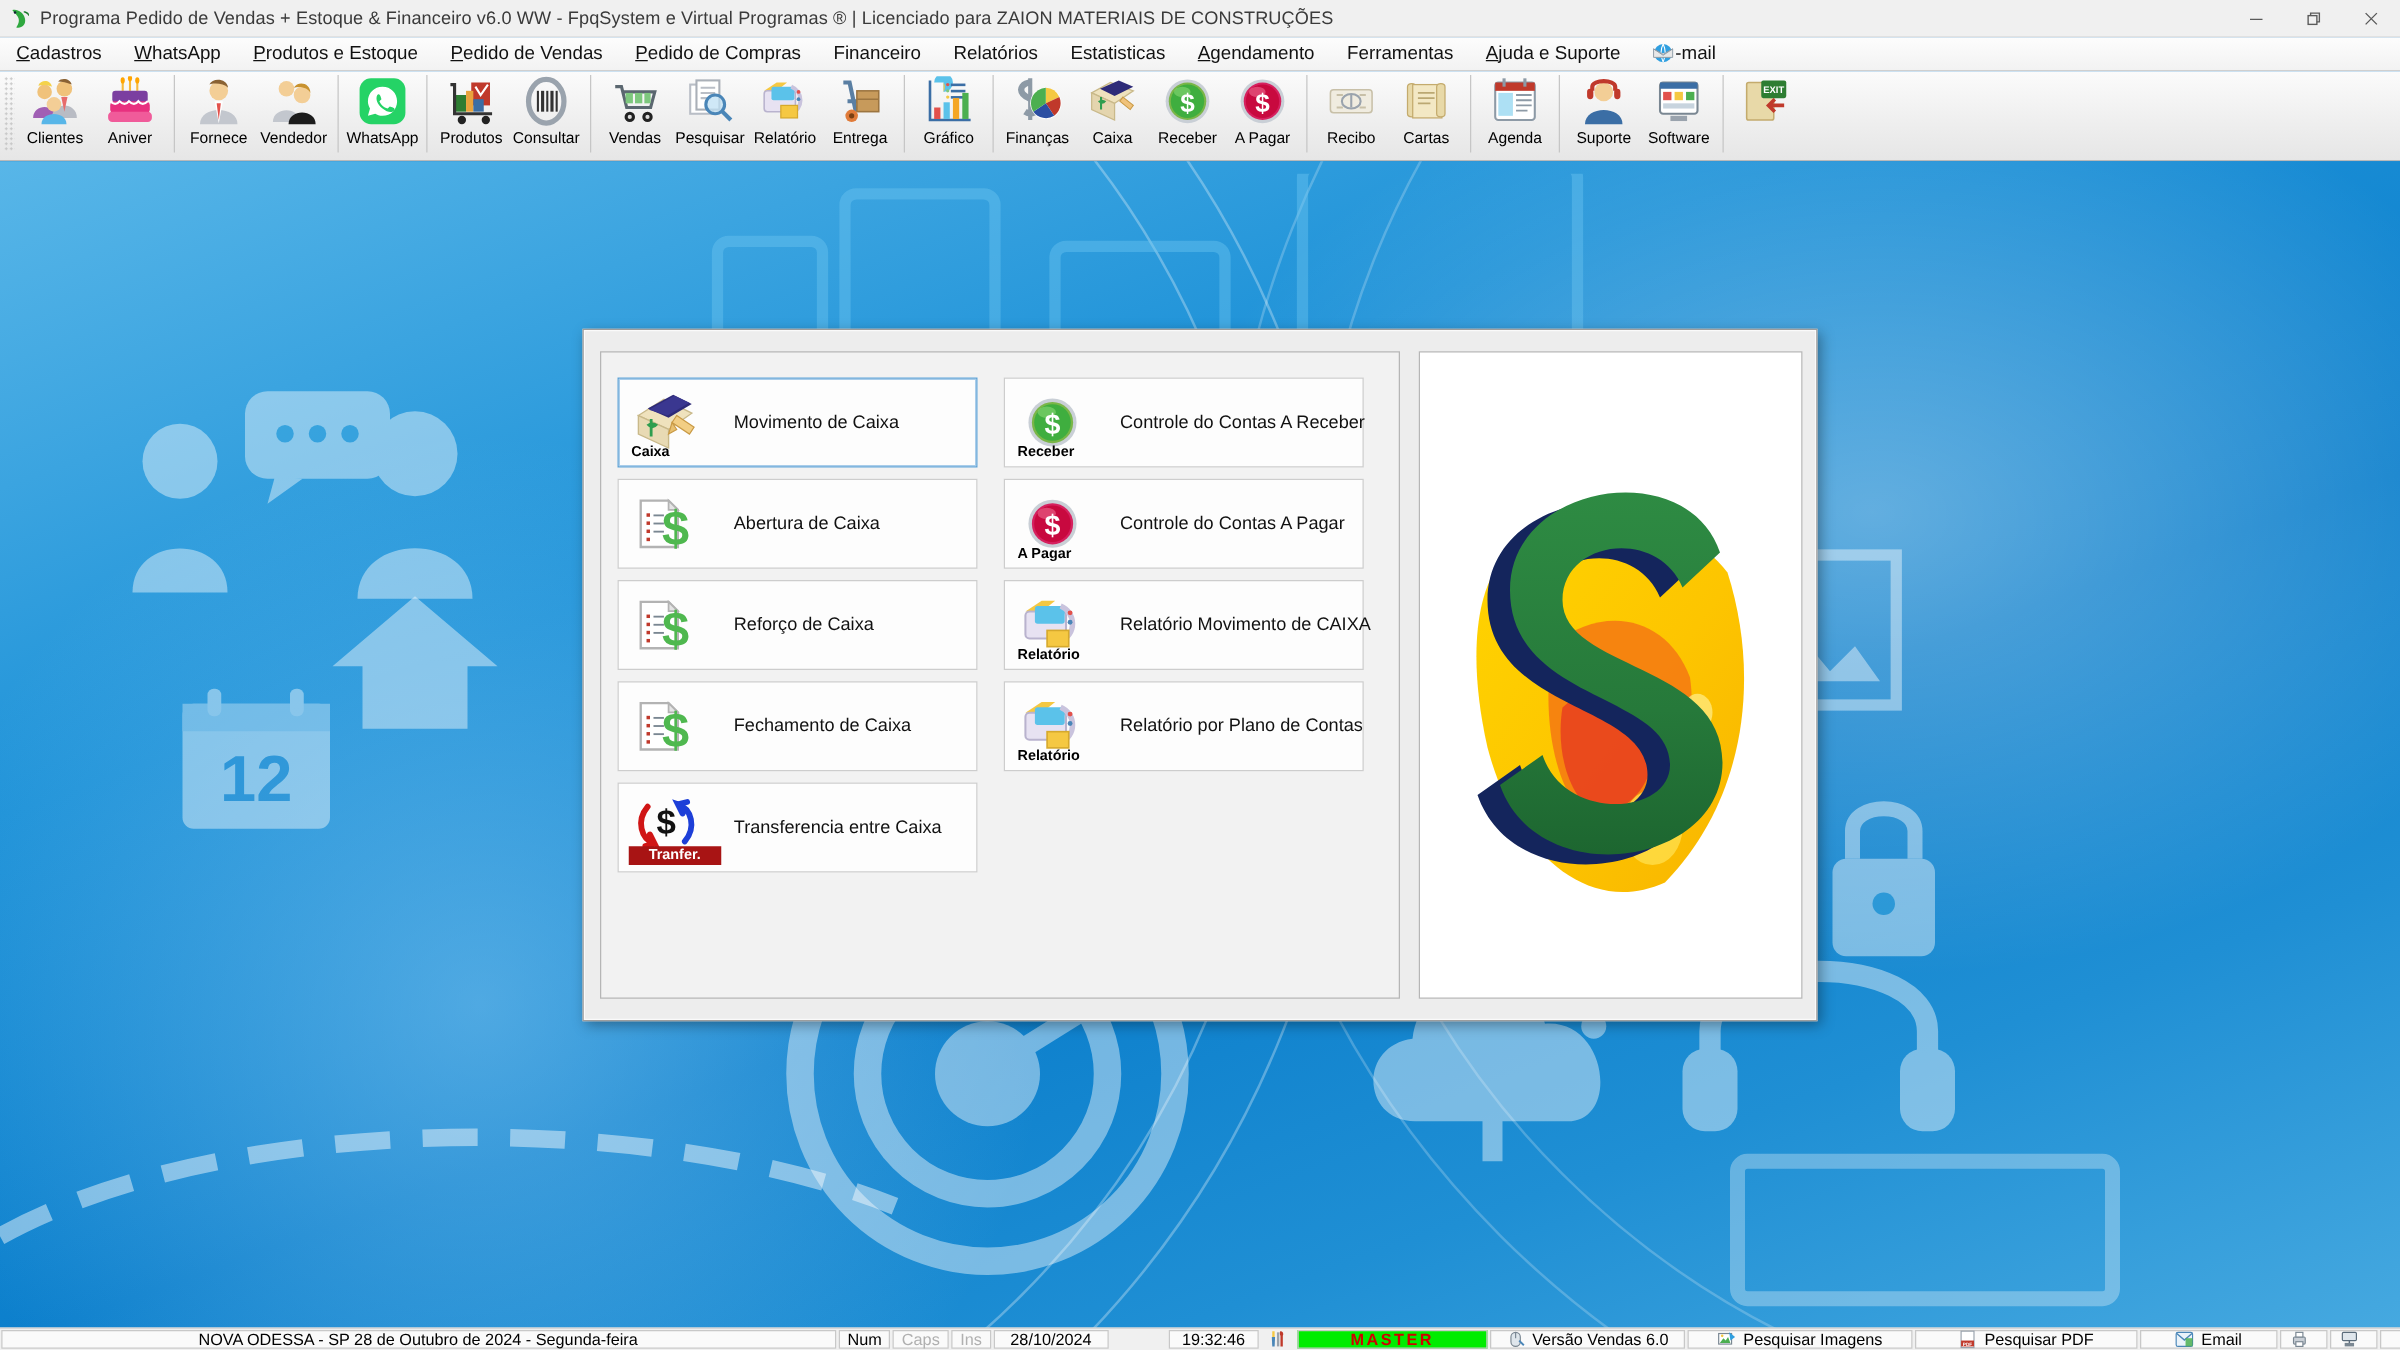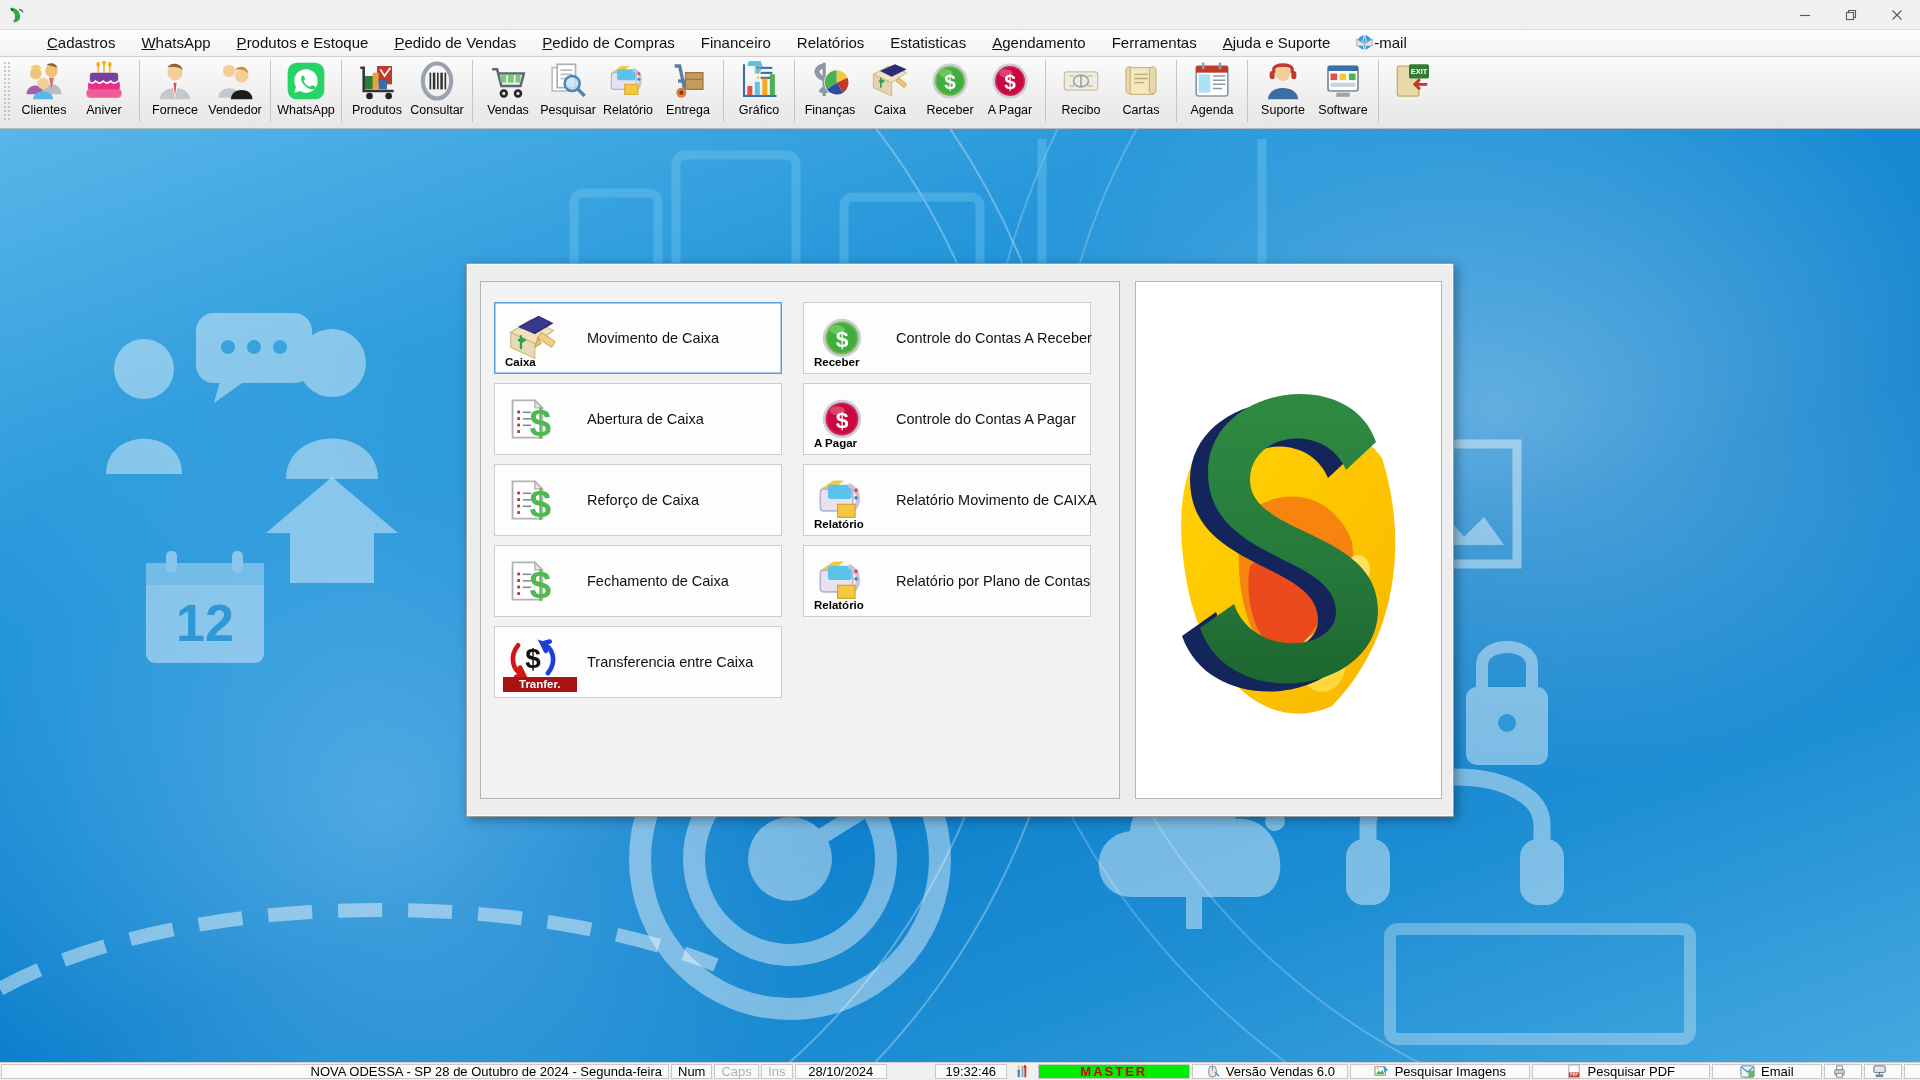--- a/index.html
+++ b/index.html
@@ -30,21 +30,21 @@
   #winbuttons .wbtn {
     width: 46px; height: 30px; display: flex; align-items: center;
     justify-content: center; color: #5a5a5a; font-size: 14px;
   }
 
   
   #menubar {
     position: absolute; top: 30px; left: 0; width: 1920px; height: 27px;
     background: linear-gradient(#fdfdfd, #f2f2f2);
     border-bottom: 1px solid #cfcfcf;
-    display: flex; align-items: center; padding-left: 34px;
+    display: flex; align-items: center;
   }
   .menu-item {
     font-size: 15px; color: #111; padding: 3px 13px 4px 13px;
     white-space: nowrap; display: flex; align-items: center;
   }
   .menu-item u { text-decoration: underline; }
   .mail-globe {
     display: inline-block; width: 17px; height: 17px; margin-right: 1px;
     position: relative; vertical-align: middle;
   }
@@ -129,39 +129,40 @@
     position: absolute; left: 0; top: 1062px; width: 1920px; height: 18px;
     background: #f0f0f0; border-top: 1px solid #cfcfcf;
     display: flex; align-items: stretch; font-size: 13px;
   }
   .sb-cell {
     border: 1px solid #c8c8c8; background: #fafafa; margin: 1px 1px;
     display: flex; align-items: center; justify-content: center;
     padding: 0 6px; white-space: nowrap; color: #000;
   }
   .sb-cell.dim { color: #b0b0b0; }
-  .sb-left { flex: 0 0 668px; justify-content: flex-end; padding-left: 5px; }
+  .sb-left { flex: 0 0 668px; justify-content: center; padding-left: 5px; }
   .sb-master {
     background: #00ec00; color: #d00000; font-weight: bold;
     letter-spacing: 2px; flex: 0 0 150px;
   }
   .sb-ico { width: 16px; height: 15px; margin-right: 5px; flex:0 0 auto; }
   .sb-fpq { color: #e00000; font-weight: bold; }
 </style>
 </head>
 <body>
 
 <div id="titlebar">
   <span class="app-icon">
     <svg width="20" height="20" viewBox="0 0 20 20">
       <path d="M4 3 C8 2 13 5 14 10 C15 15 11 18 7 17 C9 14 10 11 8 8 C6 5 4 4 4 3 Z" fill="#2fa83f"></path>
       <path d="M13 4 C16 4 18 6 17 8 C16 6 14 5 13 5 Z" fill="#1d7a2c"></path>
       <circle cx="6" cy="5" r="1" fill="#123"></circle>
     </svg>
   </span>
+  <span class="title-text">Programa Pedido de Vendas + Estoque &amp; Financeiro v6.0 WW - FpqSystem e Virtual Programas ® | Licenciado para  ZAION MATERIAIS DE CONSTRUÇÕES</span>
   <div id="winbuttons">
     <div class="wbtn">
       <svg width="12" height="12" viewBox="0 0 12 12">
           <path d="M1 6.5 H11" stroke="#5a5a5a" stroke-width="1.1"></path>
         </svg>
     </div>
     <div class="wbtn">
       <svg width="12" height="12" viewBox="0 0 12 12">
         <rect x="1.5" y="3.5" width="7" height="7" fill="none" stroke="#5a5a5a" stroke-width="1.1"></rect>
         <path d="M3.5 3.5 V1.5 H10.5 V8.5 H8.5" fill="none" stroke="#5a5a5a" stroke-width="1.1"></path>

